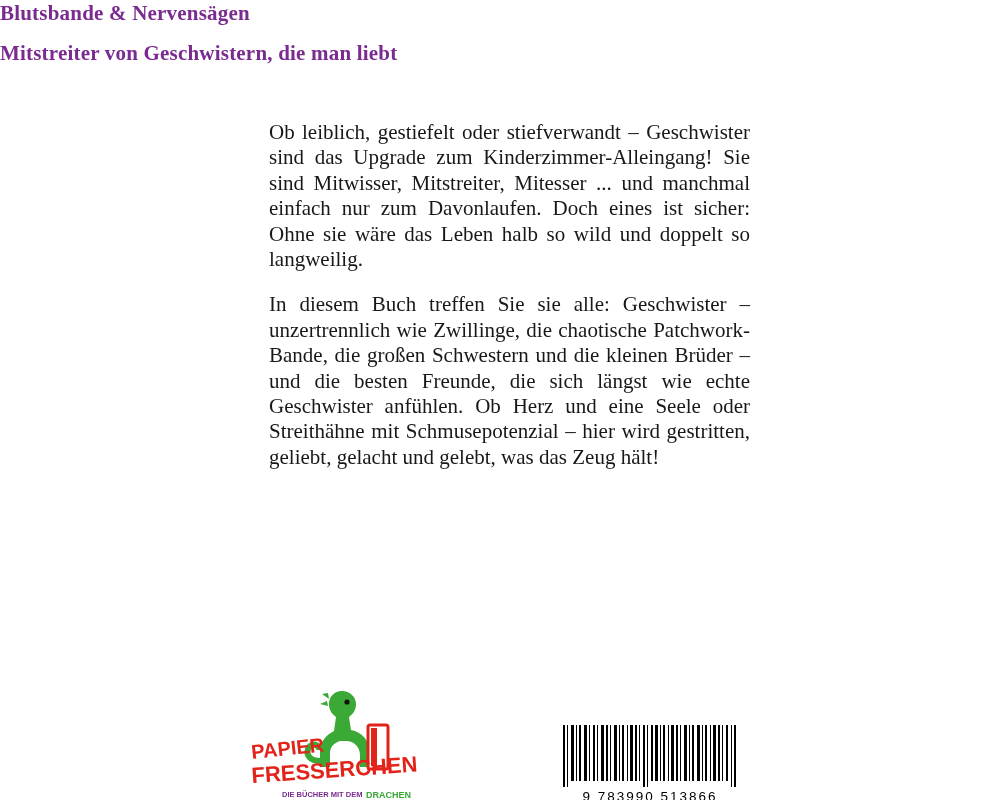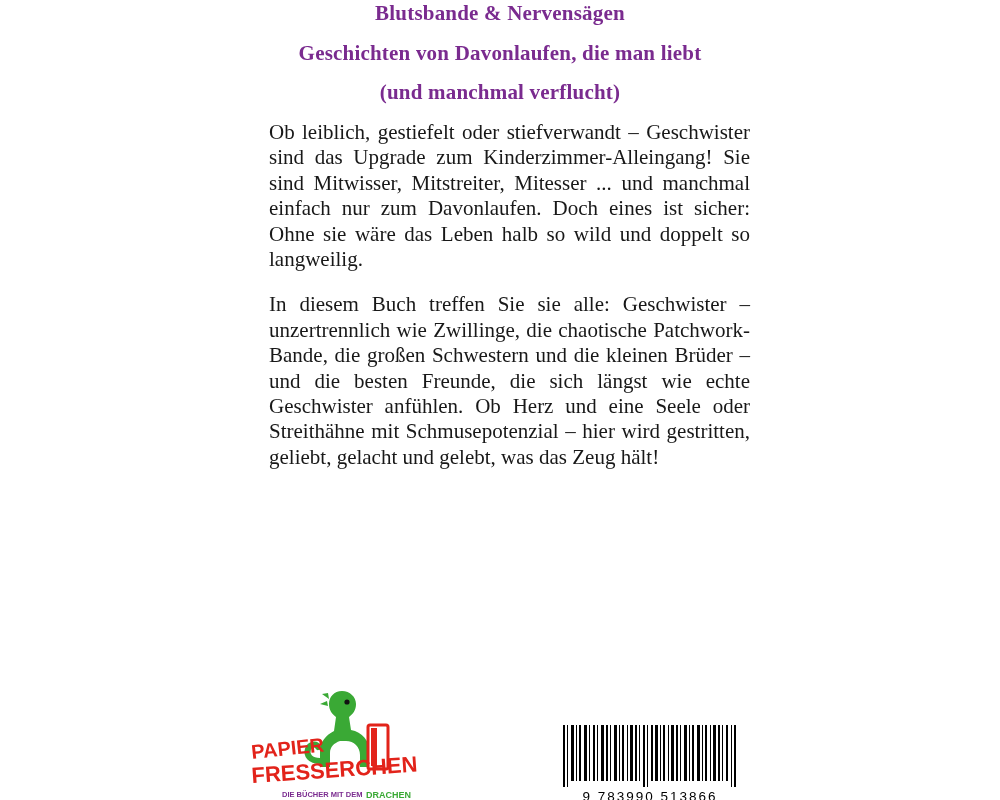--- a/index.html
+++ b/index.html
@@ -20,21 +20,20 @@
     position: absolute;
     inset: 0;
     background: #ffffff;
   }
 
   .headlines {
     position: absolute;
     left: 0;
     right: 0;
     top: 0px;
-    text-align: center;
   }
   .headline {
     color: #7a2b8f;
     font-family: "Liberation Serif", serif;
     font-weight: bold;
     letter-spacing: 0.2px;
   }
   .headline-1 {
     font-size: 21px;
     line-height: 26px;
@@ -102,22 +101,21 @@
     white-space: nowrap;
   }
 </style>
 </head>
 <body>
 
 <div class="page">
 
   <div class="headlines">
     <div class="headline headline-1">Blutsbande &amp; Nervensägen</div>
-    <div class="headline headline-2">Geschichten von Davonlaufen, die man liebt</div>
-    <div class="headline headline-3">(und manchmal verflucht)</div>
+    <div class="headline headline-2">Mitstreiter von Geschwistern, die man liebt</div>
   </div>
 
   <div class="blurb">
     <p>Ob leiblich, gestiefelt oder stiefverwandt – Geschwister sind das Upgrade zum Kinderzimmer-Alleingang! Sie sind Mitwisser, Mitstreiter, Mitesser ... und manchmal einfach nur zum Davonlaufen. Doch eines ist sicher: Ohne sie wäre das Leben halb so wild und doppelt so langweilig.</p>
     <p>In diesem Buch treffen Sie sie alle: Geschwister – unzertrennlich wie Zwillinge, die chaotische Patchwork-Bande, die großen Schwestern und die kleinen Brüder – und die besten Freunde, die sich längst wie echte Geschwister anfühlen. Ob Herz und eine Seele oder Streithähne mit Schmusepotenzial – hier wird gestritten, geliebt, gelacht und gelebt, was das Zeug hält!</p>
   </div>
 
   <div class="logo">
     <svg width="175" height="125" viewBox="0 0 175 125" xmlns="http://www.w3.org/2000/svg">
 

